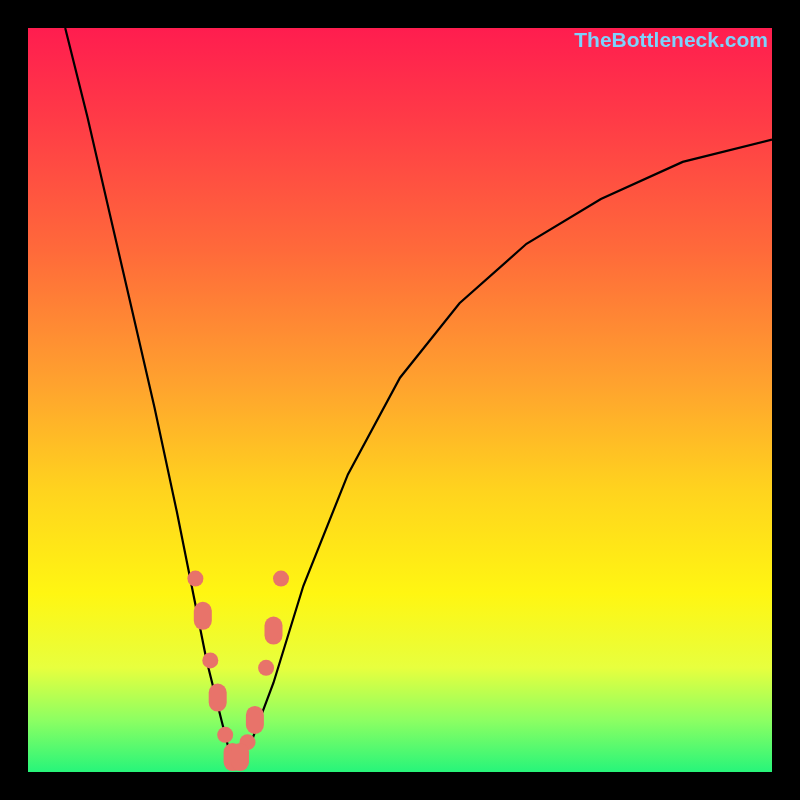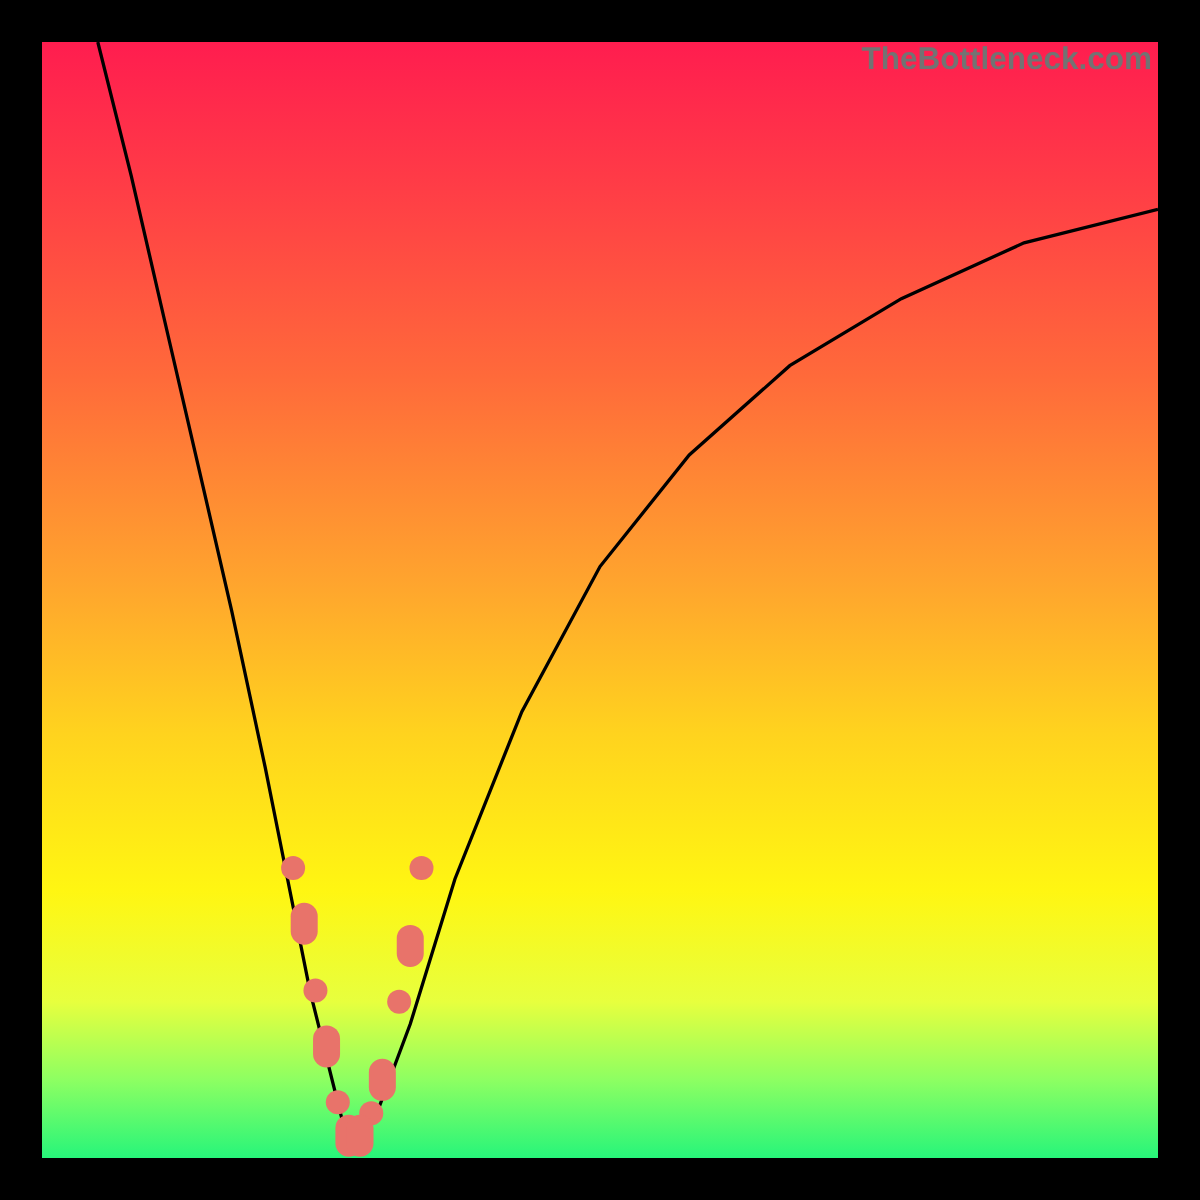--- a/index.html
+++ b/index.html
@@ -39,21 +39,21 @@
       #fff612 76%,
       #e7ff3e 86%,
       #8dff62 93%,
       #27f57a 100%
     );
   }
   .watermark {
     position: absolute;
     top: 28px;
     right: 32px;
-    color: #737373;
+    color: #7dd3fc;
     font-size: 21px;
     font-weight: 600;
   }
   svg.curves {
     position: absolute;
     inset: 0;
     width: 100%;
     height: 100%;
   }
 </style>

